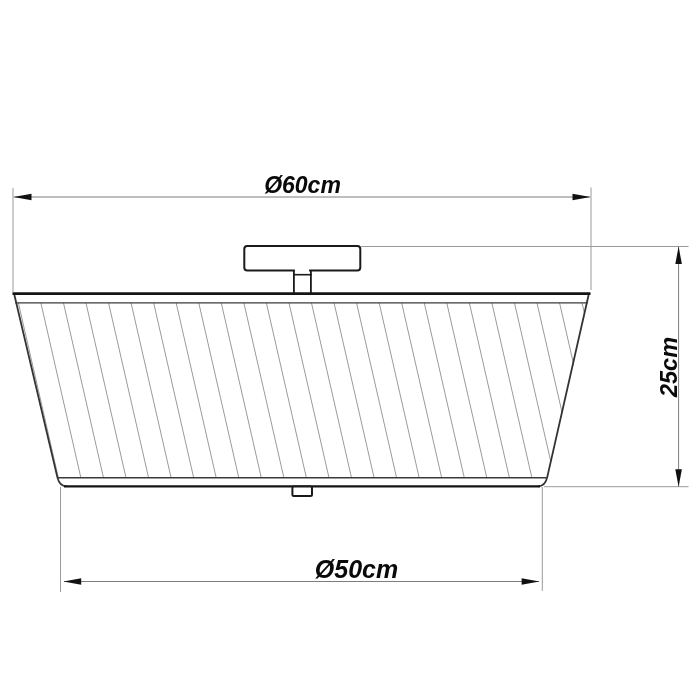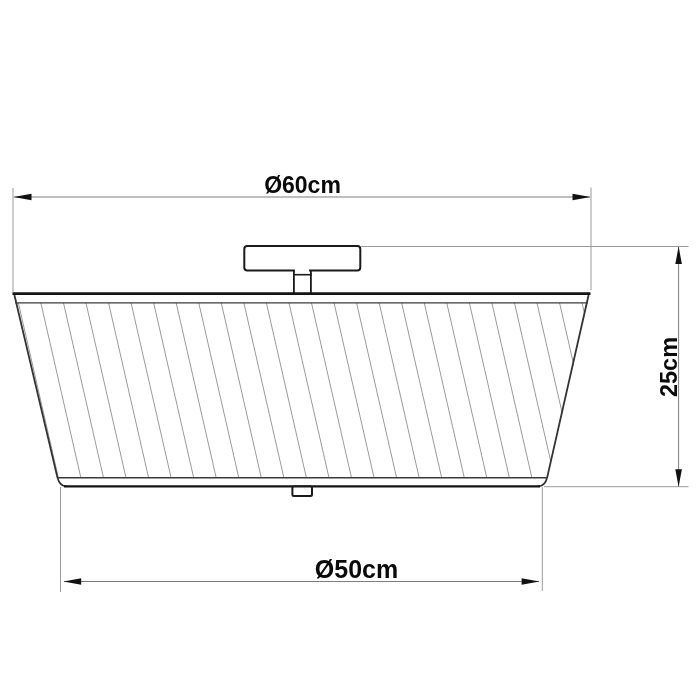--- a/index.html
+++ b/index.html
@@ -1,16 +1,16 @@
 <!DOCTYPE html>
 <html><head>
 <meta charset="utf-8">
 <style>
   html,body{margin:0;padding:0;background:#ffffff;}
-  .wrap{width:632px;height:700px;position:relative;background:#ffffff;}
+  .wrap{width:632px;height:700px;position:relative;background:#ffffff;font-style:italic;}
   svg{display:block;}
   text{font-family:"Liberation Sans", sans-serif;font-weight:bold;fill:#0a0a0a;}
 </style>
 </head>
 <body>
 <div class="wrap">
 <svg width="700" height="700" viewBox="0 0 700 700">
   <defs>
     <clipPath id="shadeclip">
       <polygon points="15,302.5 588,302.5 547.2,478.3 57.6,478.3"></polygon>

